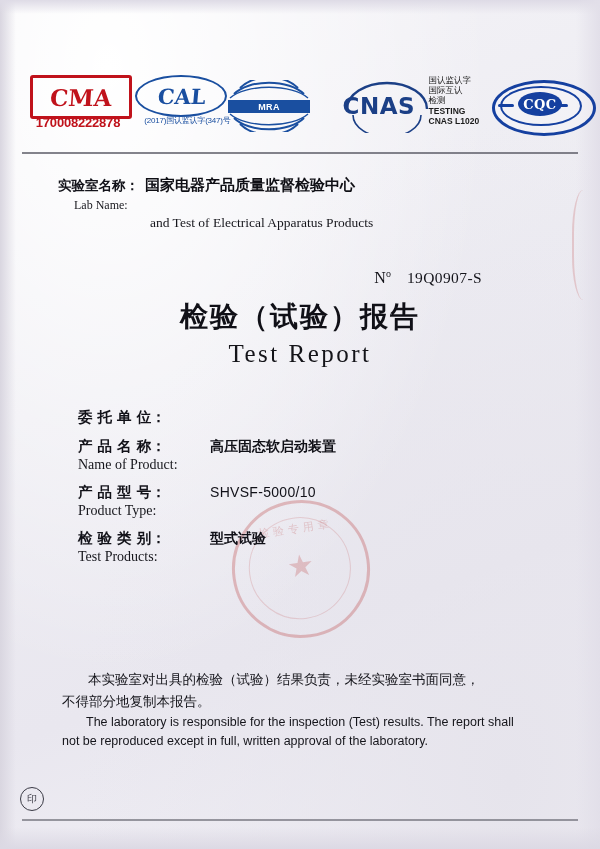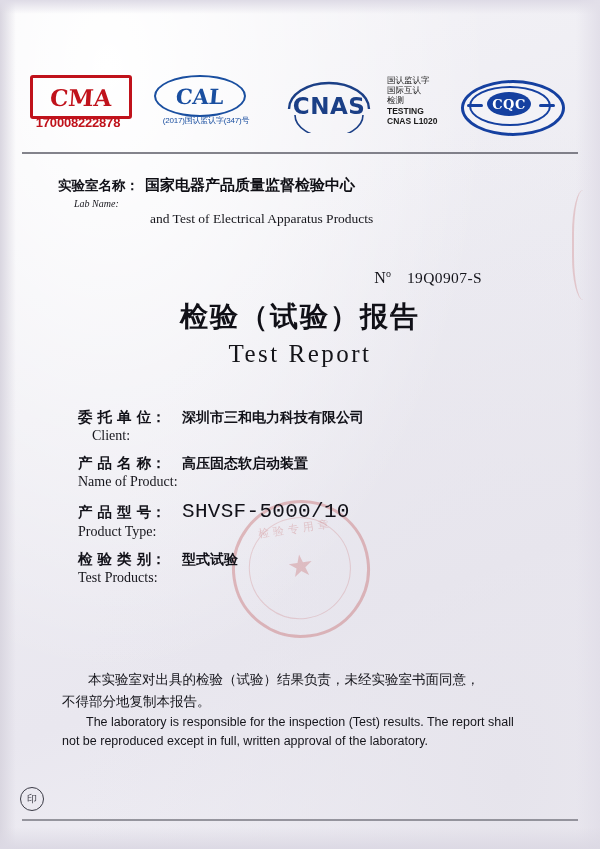--- a/index.html
+++ b/index.html
@@ -286,25 +286,24 @@
     white-space: nowrap;
     text-align: right;
   }
   .lab-row-en {
     display: flex;
     align-items: baseline;
     margin-top: 3px;
   }
   .lab-label-en {
     font-family: "Liberation Serif", serif;
-    font-size: 10px;
+    font-size: 12px;
     color: #16161c;
     white-space: nowrap;
     padding-left: 16px;
-    font-style: italic;
   }
   .lab-value-en {
     font-family: "Liberation Serif", serif;
     font-size: 13.5px;
     color: #16161c;
     margin-left: 8px;
     white-space: nowrap;
   }
   .lab-value-en2 {
     font-family: "Liberation Serif", serif;
@@ -370,40 +369,41 @@
     left: 78px;
     top: 408px;
     width: 450px;
   }
   .field {
     margin-bottom: 10px;
   }
   .field-cn-row {
     display: flex;
     align-items: baseline;
+    gap: 28px;
   }
   .field-label-cn {
     font-family: "DejaVu Sans", sans-serif;
     font-weight: bold;
     font-size: 14.5px;
     color: #121219;
     width: 104px;
     white-space: nowrap;
   }
   .field-value {
     font-family: "DejaVu Sans", sans-serif;
     font-weight: bold;
     font-size: 14px;
     color: #111118;
     white-space: nowrap;
   }
   .field-value.latin {
-    font-family: Liberation Mono, monospace;
+    font-family: Liberation Sans, sans-serif;
     font-weight: normal;
-    font-size: 21px;
+    font-size: 14px;
     letter-spacing: 0.3px;
   }
   .field-label-en {
     font-family: "Liberation Serif", serif;
     font-size: 14px;
     color: #15151b;
     padding-left: 14px;
     margin-top: 1px;
   }
   .field-label-en.nopad { padding-left: 0; }
@@ -515,20 +515,37 @@
       <div class="cma-number">170008222878</div>
     </div>
 
     <div class="logo-cal">
       <div class="cal-ellipse">
         <span class="cal-text">CAL</span>
       </div>
       <div class="cal-sub">(2017)国认监认字(347)号</div>
     </div>
 
+    <div class="logo-ilac">
+      <div class="ilac-inner">
+        <svg class="ilac-arcs" width="86" height="52" viewBox="0 0 86 52">
+          <g fill="none" stroke="#1a4fa0" stroke-width="2">
+            <path d="M8 14 A40 22 0 0 1 78 14"></path>
+            <path d="M14 8 A36 26 0 0 1 72 8"></path>
+            <path d="M8 38 A40 22 0 0 0 78 38"></path>
+            <path d="M14 44 A36 26 0 0 0 72 44"></path>
+          </g>
+          <g fill="none" stroke="#1a4fa0" stroke-width="1.4">
+            <path d="M4 18 A44 20 0 0 1 82 18"></path>
+            <path d="M4 34 A44 20 0 0 0 82 34"></path>
+          </g>
+        </svg>
+        <div class="ilac-band">MRA</div>
+      </div>
+    </div>
 
     <div class="logo-cnas">
       <svg width="92" height="54" viewBox="0 0 92 54" style="position:absolute;left:2px;top:2px;">
         <path d="M6 30 A40 26 0 0 1 86 30" fill="none" stroke="#1b3f86" stroke-width="2.4"></path>
         <path d="M12 36 A34 22 0 0 0 80 36" fill="none" stroke="#1b3f86" stroke-width="1.6"></path>
       </svg>
       <span class="cnas-text">CNAS</span>
     </div>
 
     <div class="logo-acc">
@@ -574,23 +591,21 @@
     <div class="seal-text">检验专用章</div>
     <div class="seal-star">★</div>
   </div>
   <div class="seal-edge"></div>
 
   <div class="fields">
 
     <div class="field">
       <div class="field-cn-row">
         <span class="field-label-cn">委 托 单 位：</span>
-        <span class="field-value">深圳市三和电力科技有限公司</span>
       </div>
-      <div class="field-label-en">Client:</div>
     </div>
 
     <div class="field">
       <div class="field-cn-row">
         <span class="field-label-cn">产 品 名 称：</span>
         <span class="field-value">高压固态软启动装置</span>
       </div>
       <div class="field-label-en nopad">Name of Product:</div>
     </div>
 

